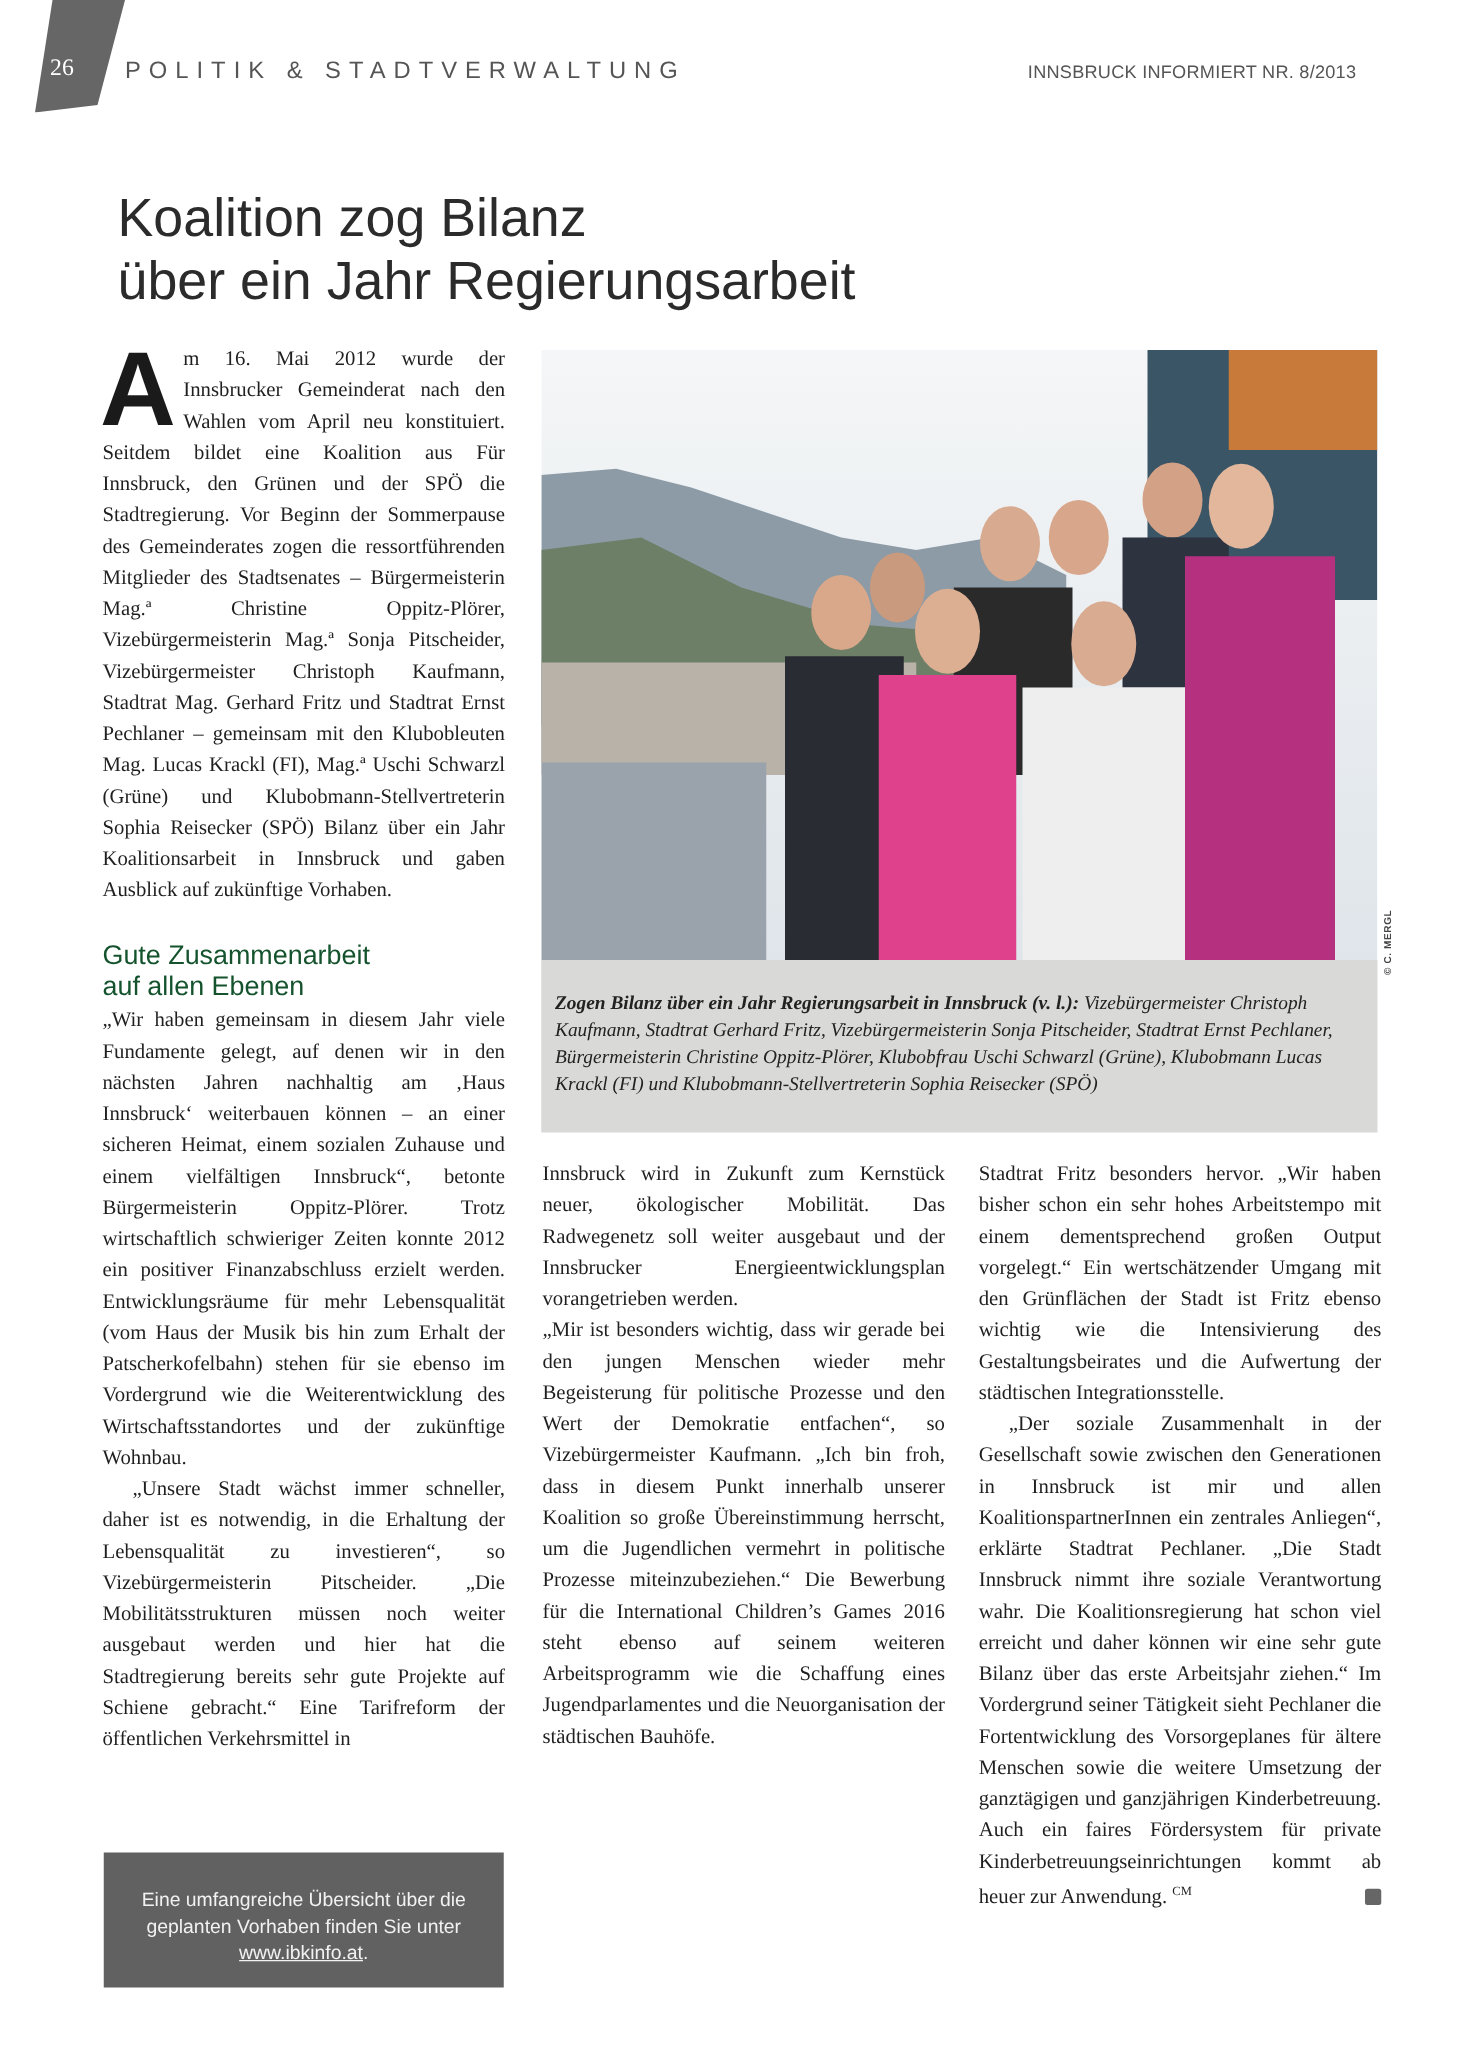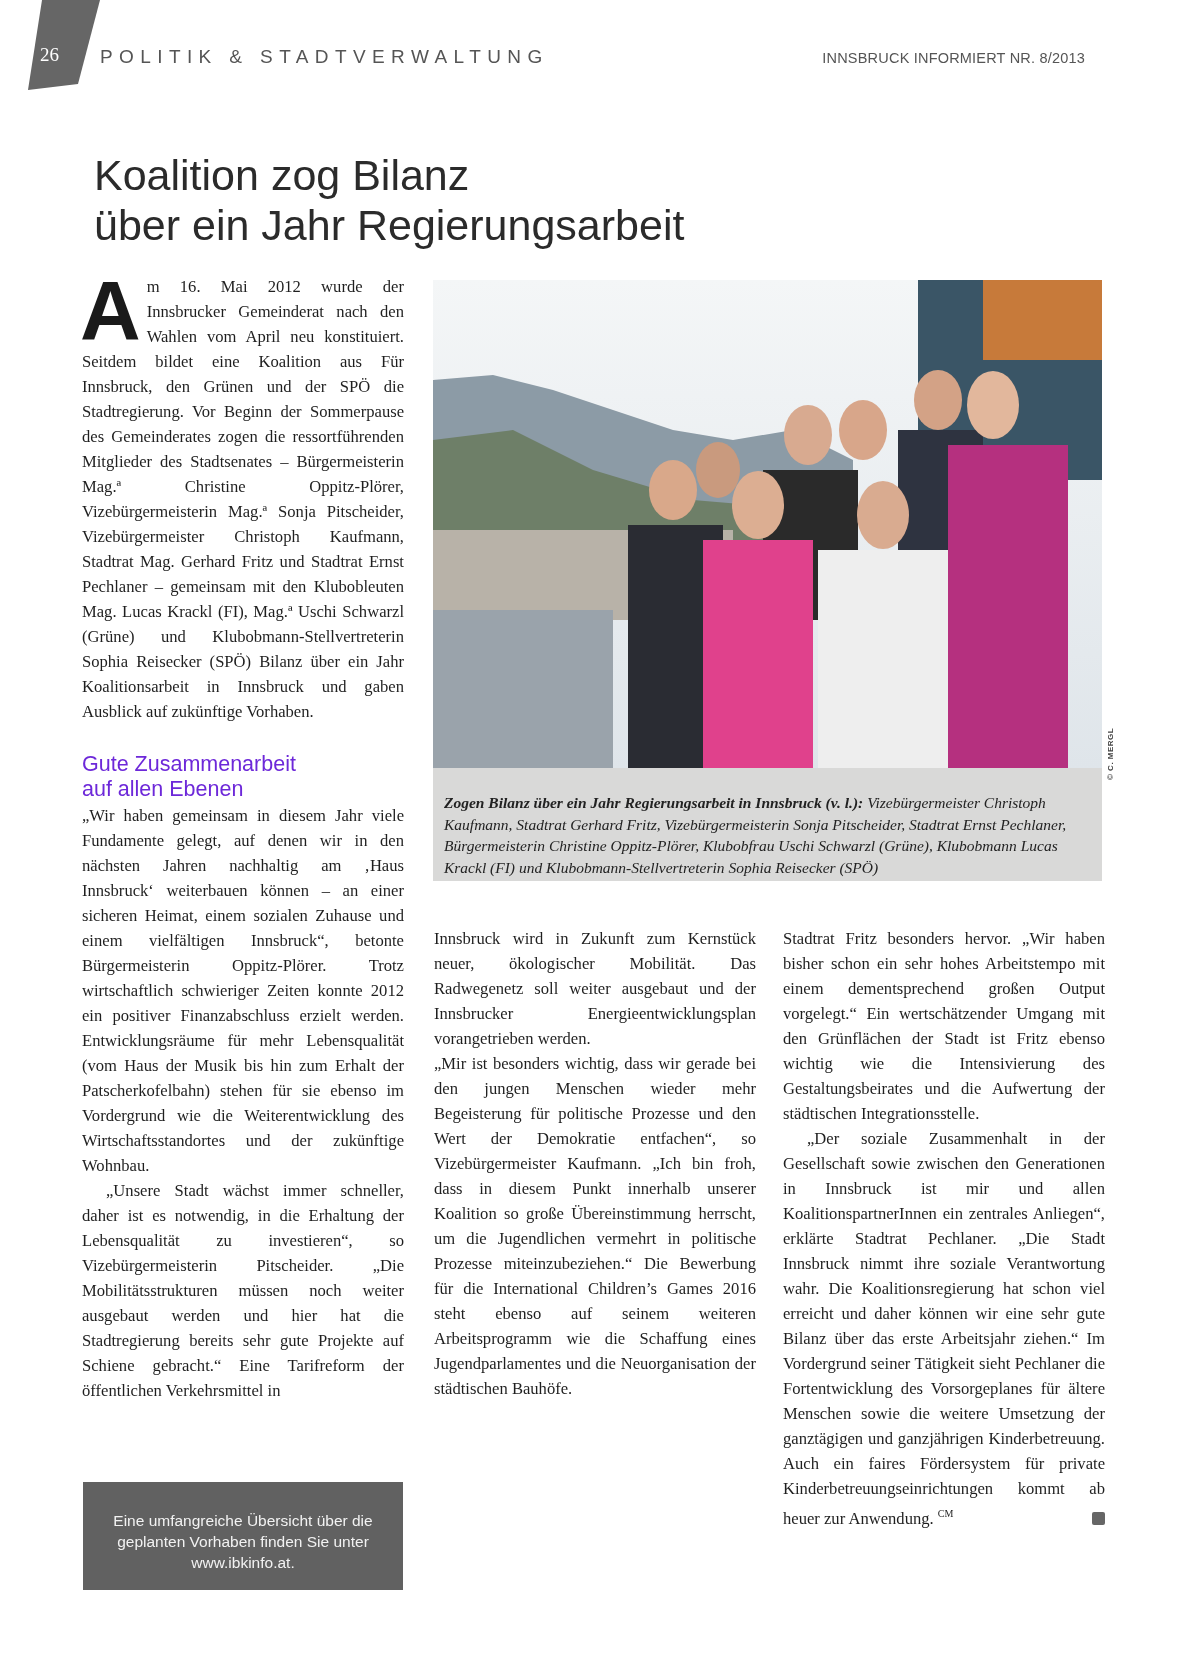--- a/index.html
+++ b/index.html
@@ -21,38 +21,38 @@
   .col { position: absolute; font-size: 16.6px; line-height: 25px; text-align: justify; hyphens: auto; }
   .col p { margin: 0; }
   .col p.indent { text-indent: 24px; }
   .col1 { left: 82px; top: 274px; width: 322px; }
   .col2 { left: 434px; top: 926px; width: 322px; }
   .col3 { left: 783px; top: 926px; width: 322px; }
 
   .dropcap { float: left; font-family: "Liberation Sans", sans-serif; font-weight: bold; font-size: 84px;
              line-height: 66px; margin: 4px 6px 0 -2px; color: #1a1a1a; }
 
-  .subhead { font-family: "Liberation Sans", sans-serif; font-size: 21.5px; line-height: 25px; color: #6d28d9;
+  .subhead { font-family: "Liberation Sans", sans-serif; font-size: 21.5px; line-height: 25px; color: #14532d;
              margin: 0 0 1px 0; font-weight: normal; text-align: left; }
   .col1 .subhead { margin-top: 28px; }
   .col2 .subhead { margin-top: 28px; }
 
   .photo { position: absolute; left: 433px; top: 280px; width: 669px; height: 488px; overflow: hidden; }
   .photo svg { display: block; }
   .credit { position: absolute; left: 1106px; top: 780px; transform: rotate(-90deg); transform-origin: left top;
             font-family: "Liberation Sans", sans-serif; font-size: 8px; font-weight: bold; color: #444; letter-spacing: 0.5px; }
 
-  .caption { position: absolute; left: 433px; top: 768px; width: 669px; height: 113px; background: #d9d9d8;
+  .caption { position: absolute; left: 433px; top: 768px; width: 669px; height: 138px; background: #d9d9d8;
              box-sizing: border-box; padding: 24px 12px 0 11px; font-style: italic; font-size: 15.5px; line-height: 21.5px; color: #222; }
   .caption b { font-weight: bold; }
 
   .infobox { position: absolute; left: 83px; top: 1482px; width: 320px; height: 108px; background: #616161;
              color: #f2f2f2; font-family: "Liberation Sans", sans-serif; font-size: 15.5px; line-height: 21px;
              text-align: center; box-sizing: border-box; padding: 28px 10px 0 10px; }
-  .infobox a { color: #f2f2f2; }
+  .infobox a { color: #f2f2f2; text-decoration: underline; }
 
   .endmark { display: inline-block; width: 13px; height: 13px; background: #666; border-radius: 2px;
              position: absolute; right: 0; bottom: 6px; }
   .sig { font-size: 10px; vertical-align: super; }
 </style>
 </head>
 <body>
 
 <svg class="page-tab" viewBox="0 0 72 90" width="72" height="90">
   <polygon points="14,0 72,0 50,84 0,90" fill="#666666"></polygon>

